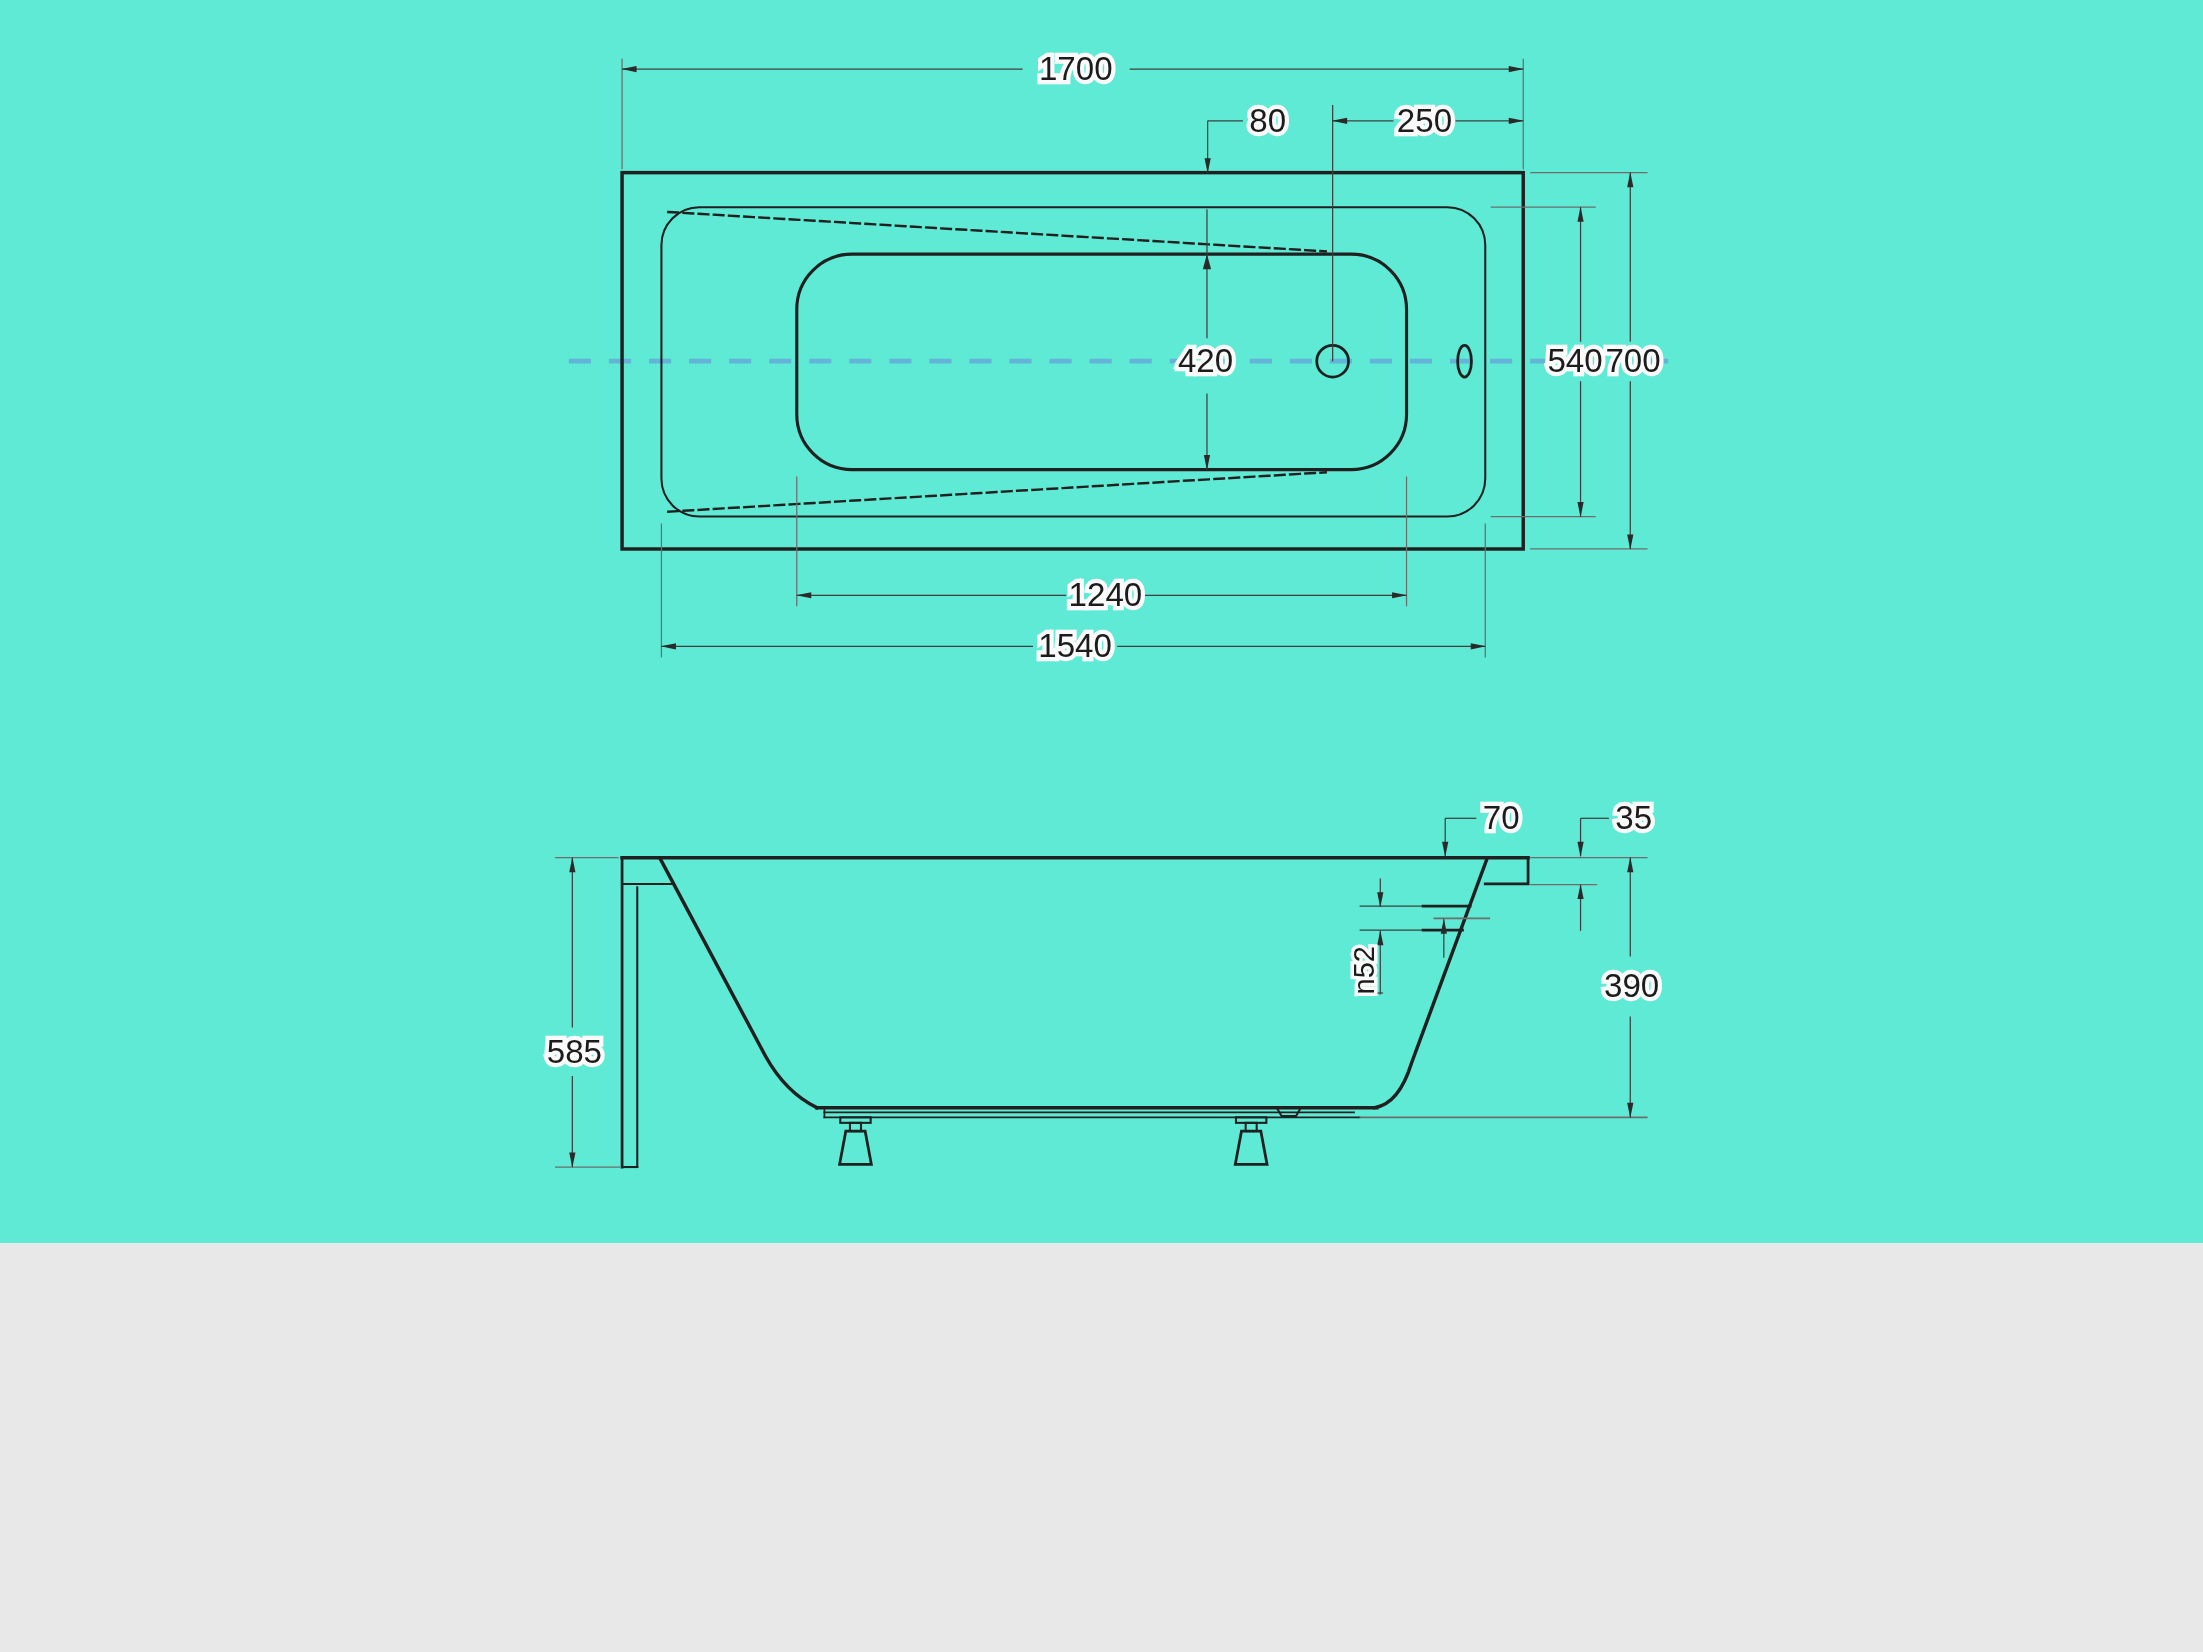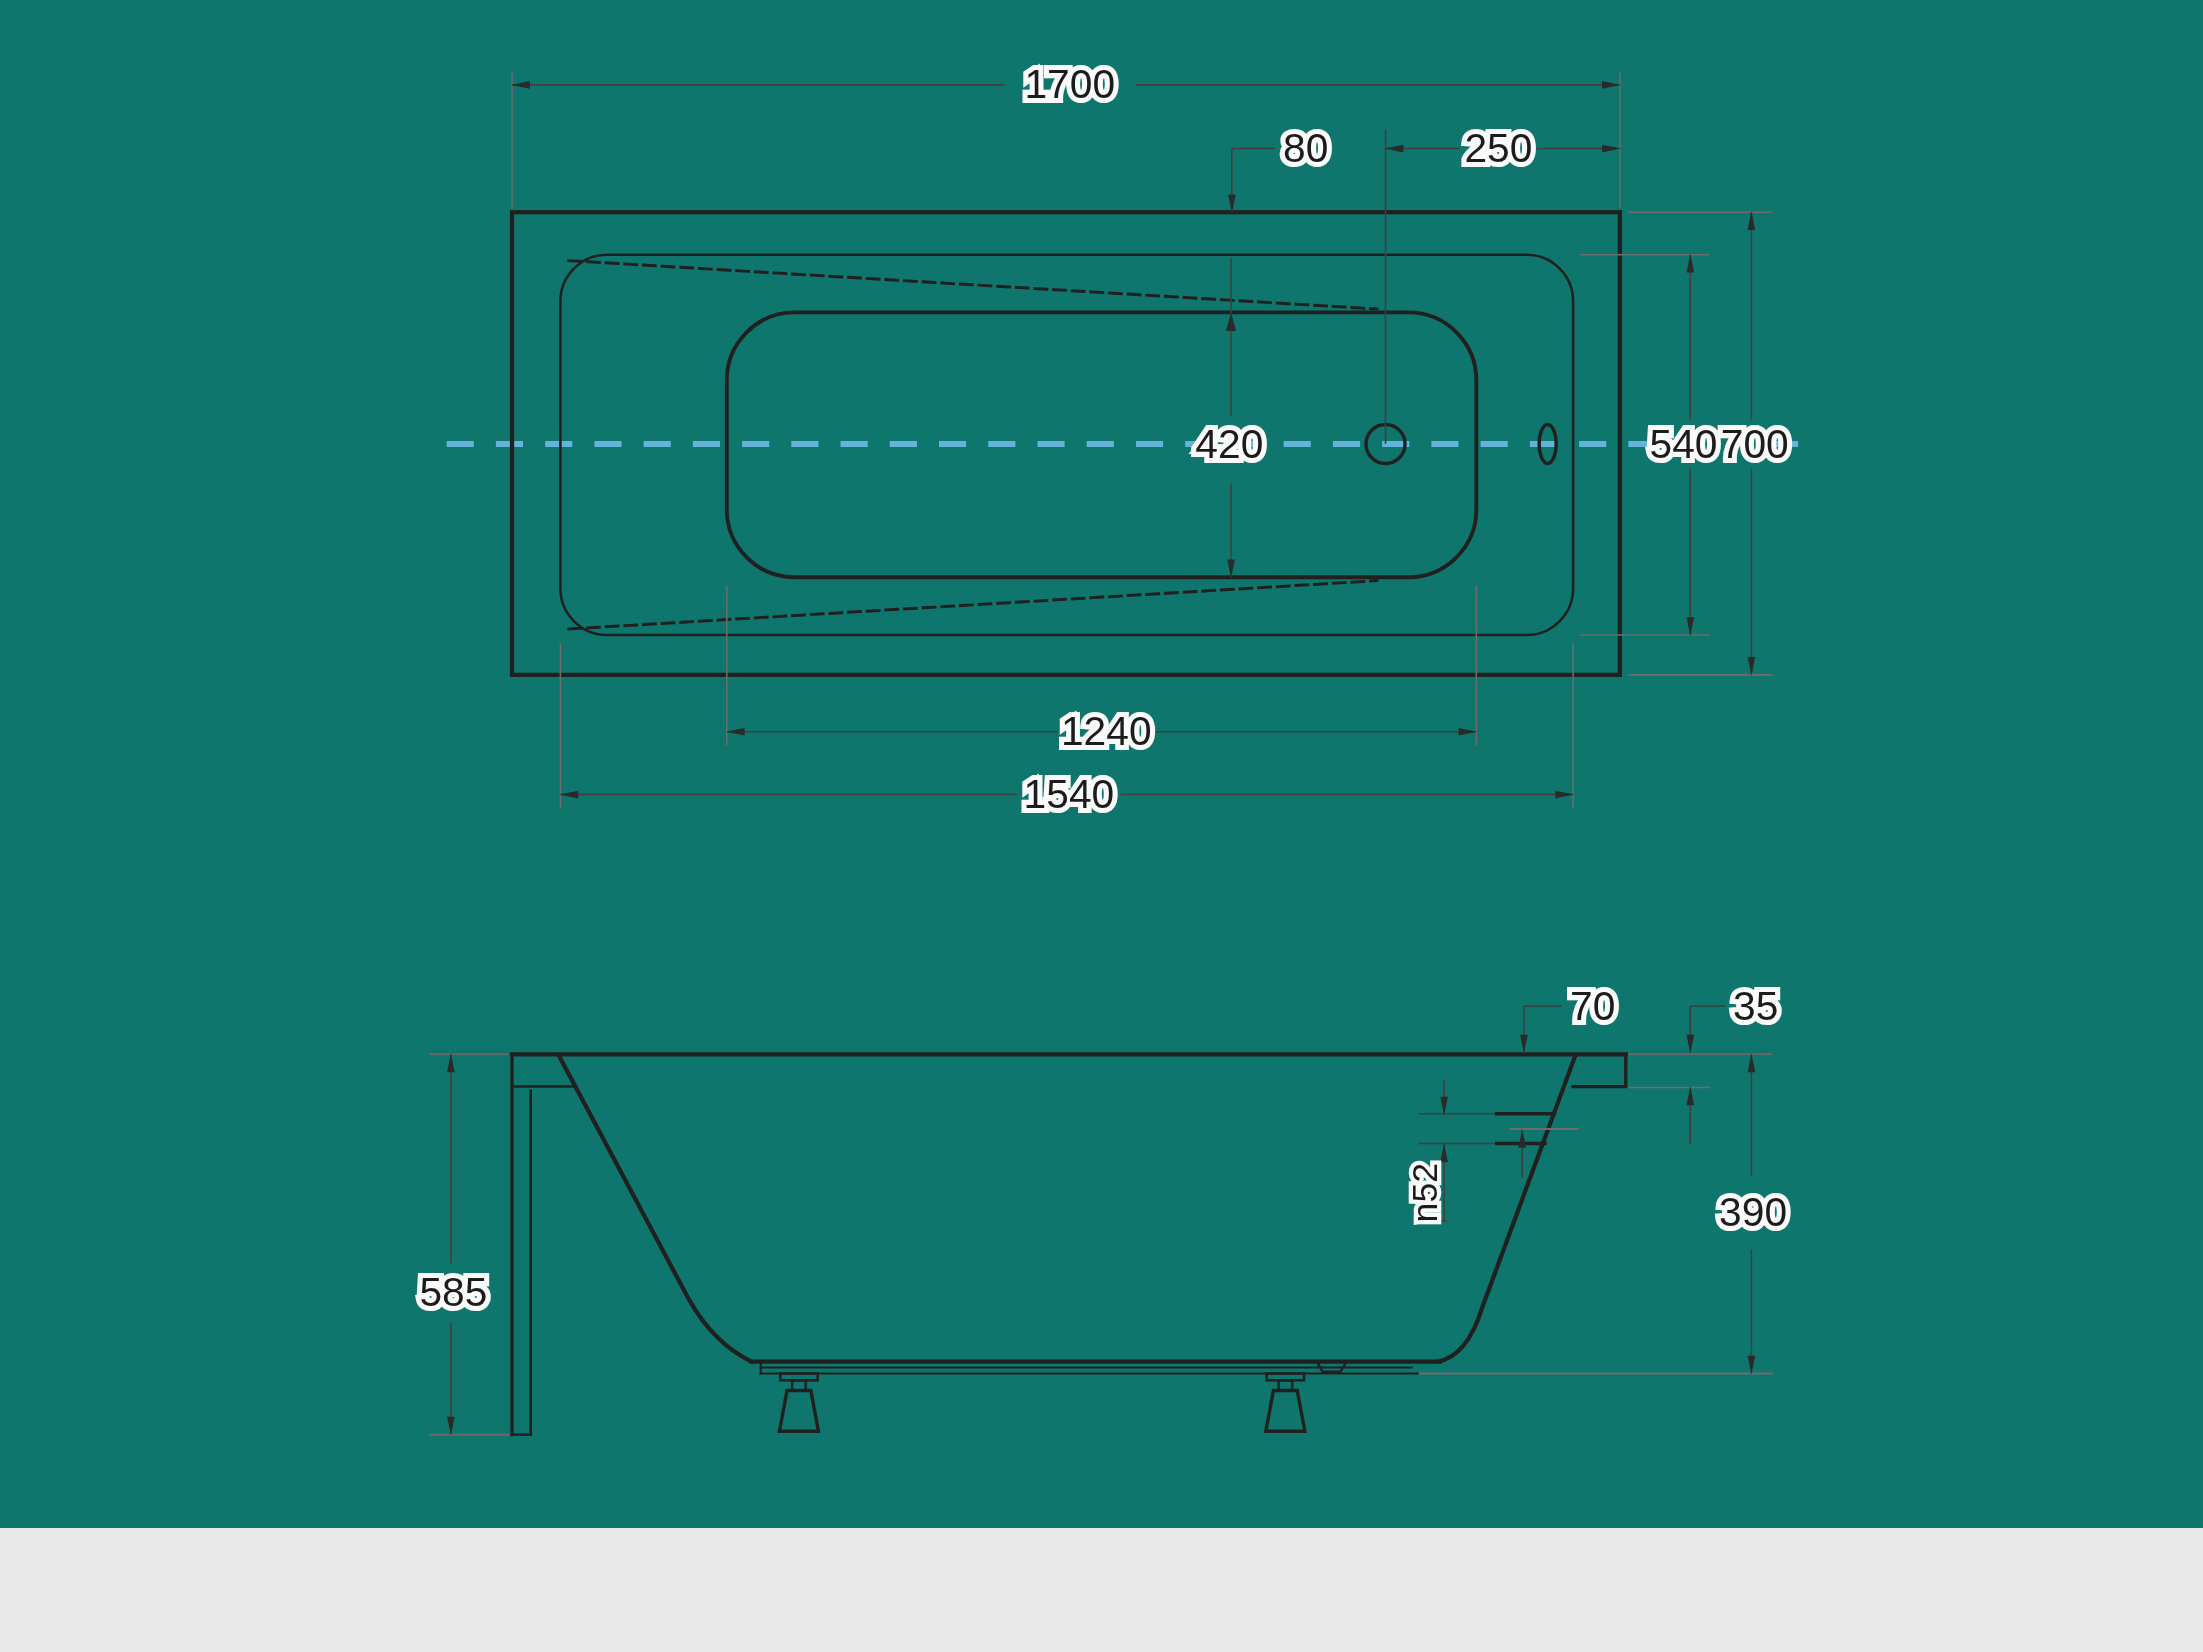--- a/index.html
+++ b/index.html
@@ -1,16 +1,16 @@
 <!DOCTYPE html>
 <html style="font-size:14.7px"><head>
 <meta charset="utf-8">
 <style>
   html,body{margin:0;padding:0;background:#e8e8e8;}
-  .canvas{position:relative;width:2204px;height:1528px;background:#0f766e;overflow:hidden;}
+  .canvas{position:relative;width:2204px;height:1243px;background:#5eead4;overflow:hidden;}
   svg{display:block;width:100%;height:100%;}
   .ln  {stroke:#202020;fill:none;stroke-linecap:square;}
   .w5  {stroke-width:5;}
   .w4  {stroke-width:4;}
   .w3  {stroke-width:3;}
   .w25 {stroke-width:2.5;}
   .thin{stroke:#3f3f3f;stroke-width:1.8;fill:none;}
   .gray{stroke:#6d6d6d;stroke-width:1.8;fill:none;}
   .dash{stroke-dasharray:14 8;stroke-width:3.5;}
   .blue{fill:none;stroke-width:7;stroke-dasharray:32 26;}

